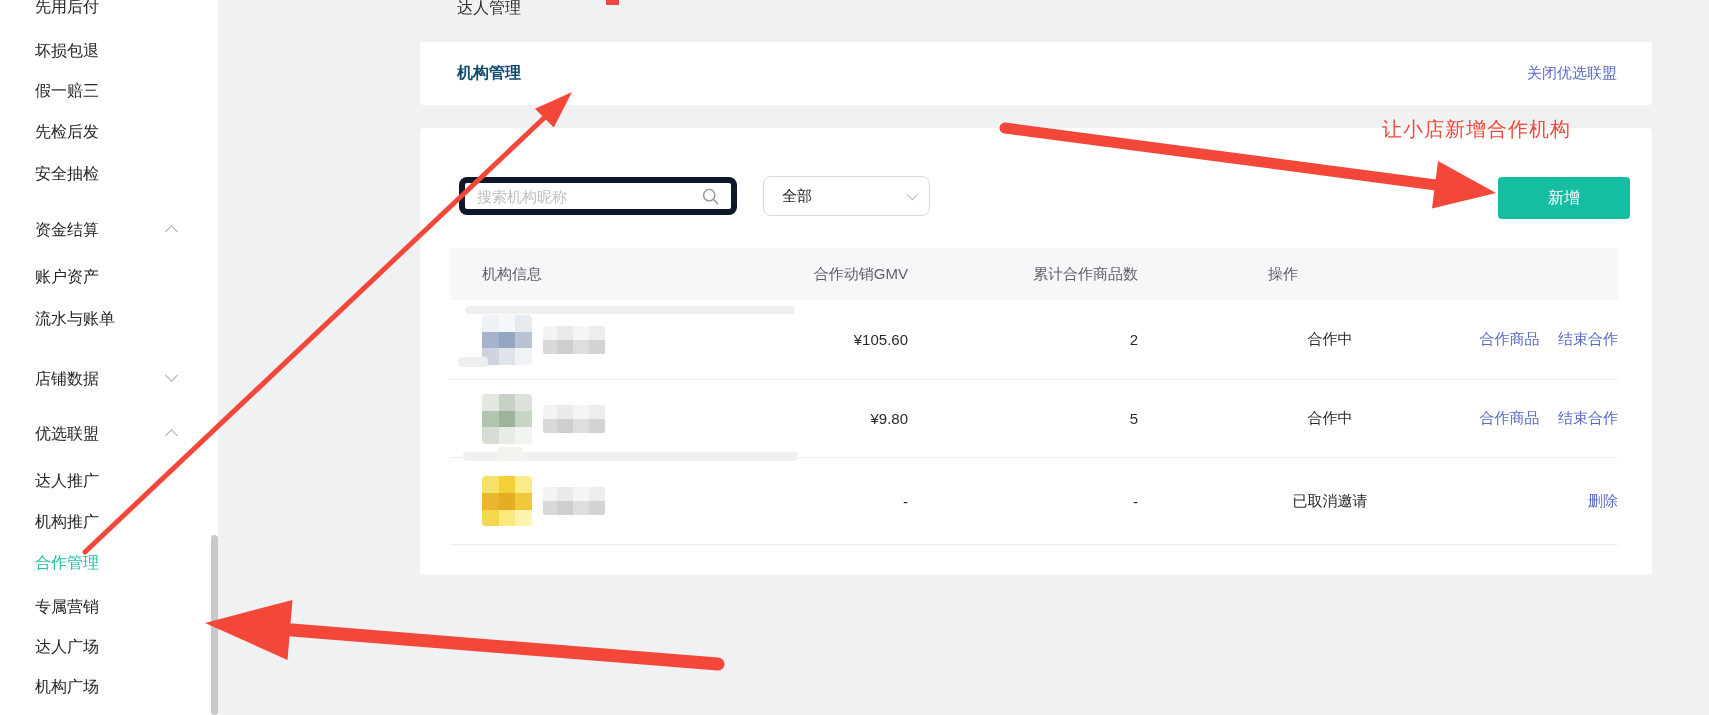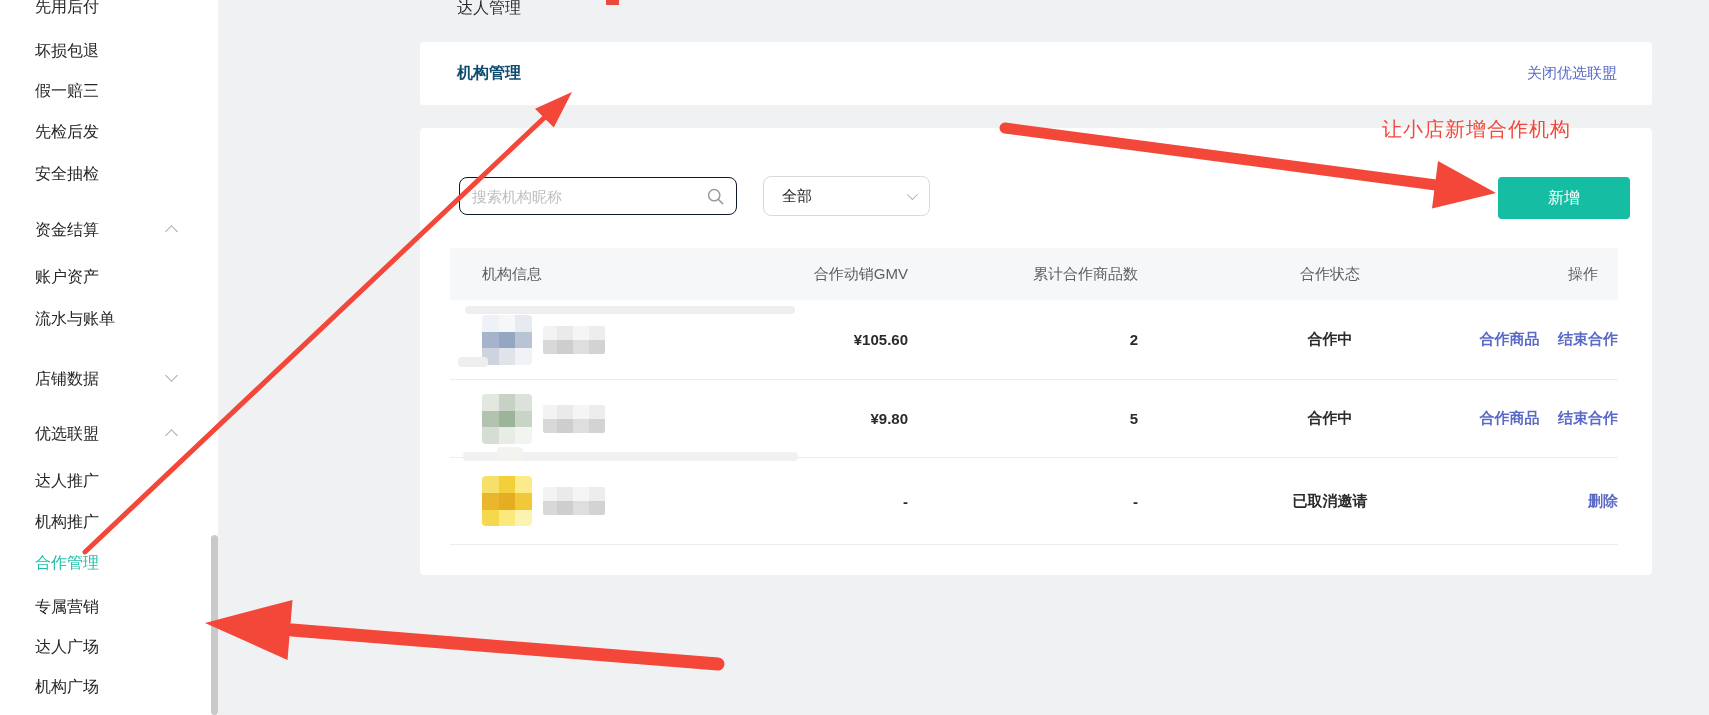--- a/index.html
+++ b/index.html
@@ -47,21 +47,21 @@
     letter-spacing:1px; z-index:4; white-space:nowrap;margin-left:20px;
   }
   .main-card {
     position:absolute; left:420px; top:128px; width:1232px; height:447px;
     background:#fff; border-radius:4px;
   }
   
   .toolbar { position:absolute; left:0; top:48px; width:100%; height:42px; }
   .search-box {
     position:absolute; left:39px; top:1px; width:278px; height:38px;
-    border:1px solid #0f172a; border-radius:8px; background:#fff;
+    border:6px solid #0f172a; border-radius:8px; background:#fff;
     display:flex; align-items:center; padding:0 12px;
   }
   .search-box input {
     border:none; outline:none; flex:1; font-size:15px; color:#262626;
     font-family:inherit; background:transparent;
   }
   .search-box input::placeholder { color:#bfbfbf; }
   .filter-select {
     position:absolute; left:343px; top:0; width:167px; height:40px;
     border:1px solid #d9d9d9; border-radius:8px; background:#fff;
@@ -77,21 +77,21 @@
     position:absolute; left:1078px; top:1px; width:132px; height:42px;
     background:#15bda3; color:#fff; font-size:16px; border:none; border-radius:4px;
     cursor:pointer; font-family:inherit;
   }
   
   .table { position:absolute; left:30px; top:120px; width:1168px; }
   .trow { display:flex; align-items:center; }
   .thead {
     height:52px; background:#f6f7f8; font-size:15px; color:#5c5f66;
   }
-  .tbody-row { border-bottom:1px solid #ebedf0;font-weight:bold; }
+  .tbody-row { border-bottom:1px solid #ebedf0; }
   .r1 { height:80px; } .r2 { height:78px; } .r3 { height:87px; }
   .c1 { width:290px; padding-left:32px; display:flex; align-items:center; gap:11px; }
   .c2 { width:180px; text-align:right; padding-right:12px; }
   .c3 { width:230px; text-align:right; padding-right:12px; }
   .c4 { width:300px; text-align:center; padding-left:60px; }
   .c5 { width:168px; text-align:right; white-space:nowrap; }
   .thead .c5 { padding-right:20px; }
   .cell { font-size:15px; color:#2b2b2b; }
   .action-link { color:#5a6ac6; font-size:15px; cursor:pointer; margin-left:14px; }
   
@@ -176,21 +176,20 @@
       <i class="chev2"></i>
     </div>
     <button class="add-btn">新增</button>
   </div>
 
   <div class="table">
     <div class="trow thead">
       <div class="c1">机构信息</div>
       <div class="c2">合作动销GMV</div>
       <div class="c3">累计合作商品数</div>
-      <div class="c4">合作状态</div>
       <div class="c5">操作</div>
     </div>
 
     <div class="trow tbody-row r1">
       <div class="c1">
         <div class="avatar av-blue"></div>
         <div class="name-blur"></div>
       </div>
       <div class="c2 cell">¥105.60</div>
       <div class="c3 cell">2</div>

